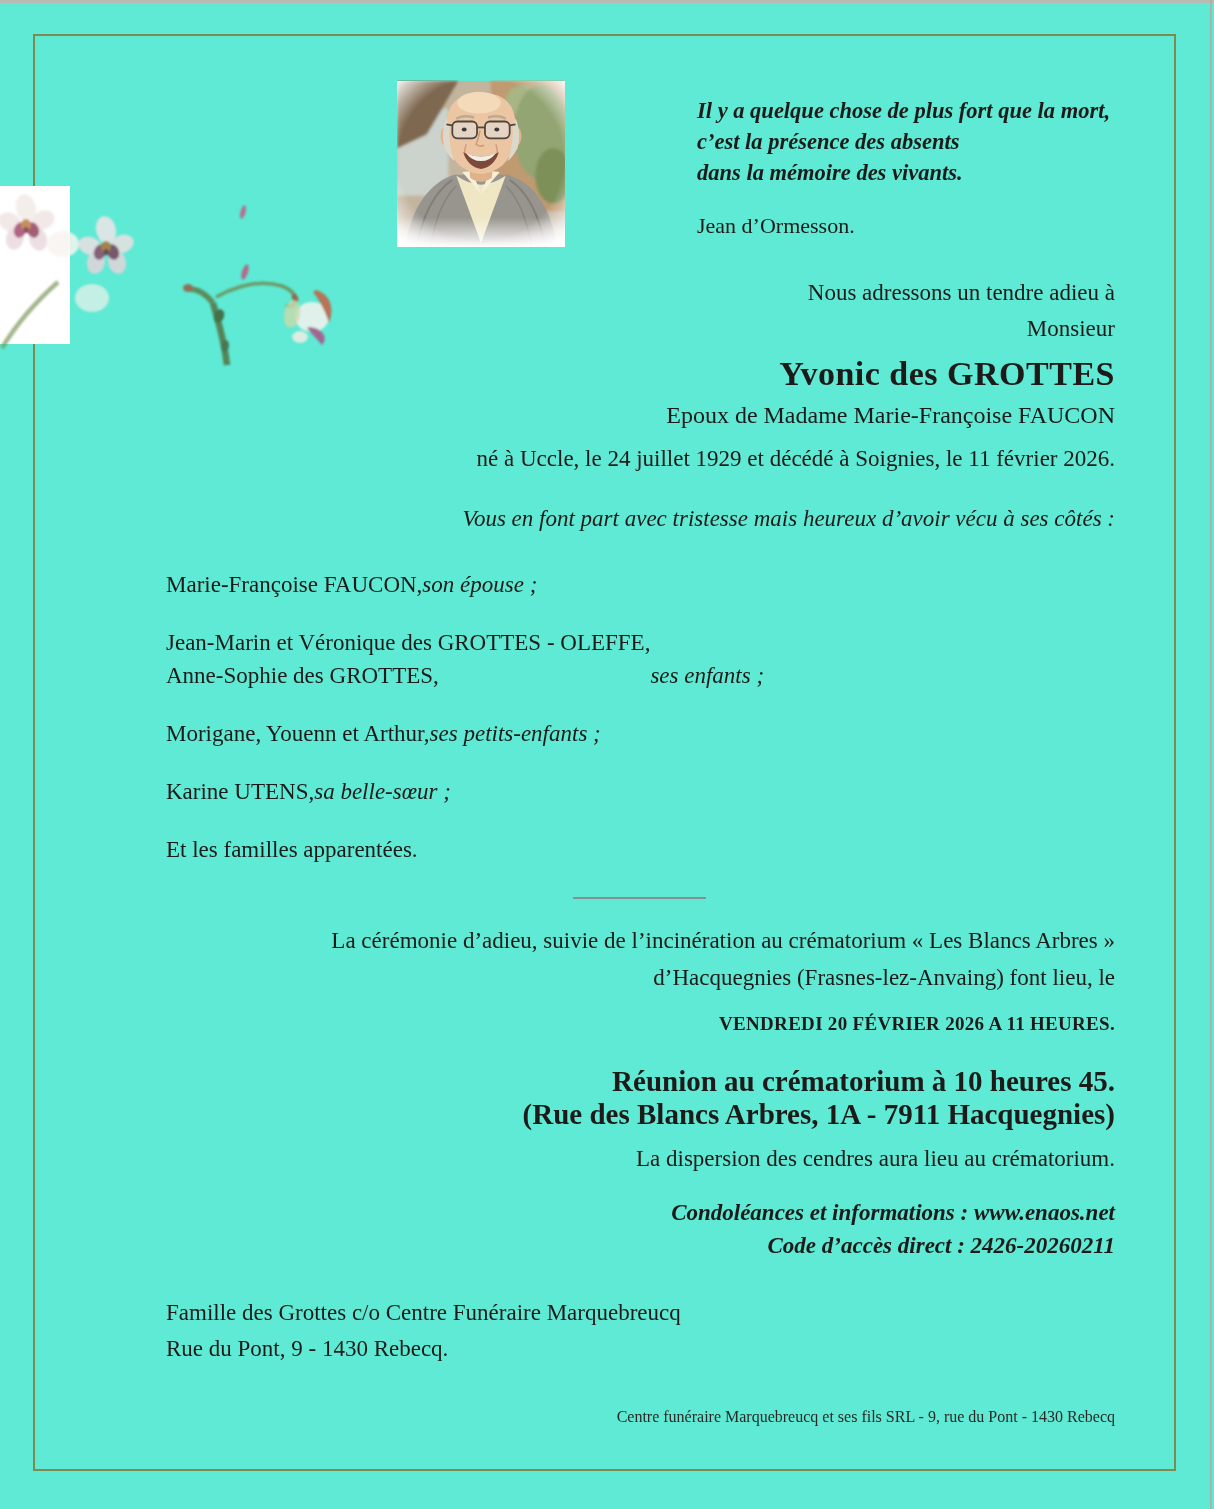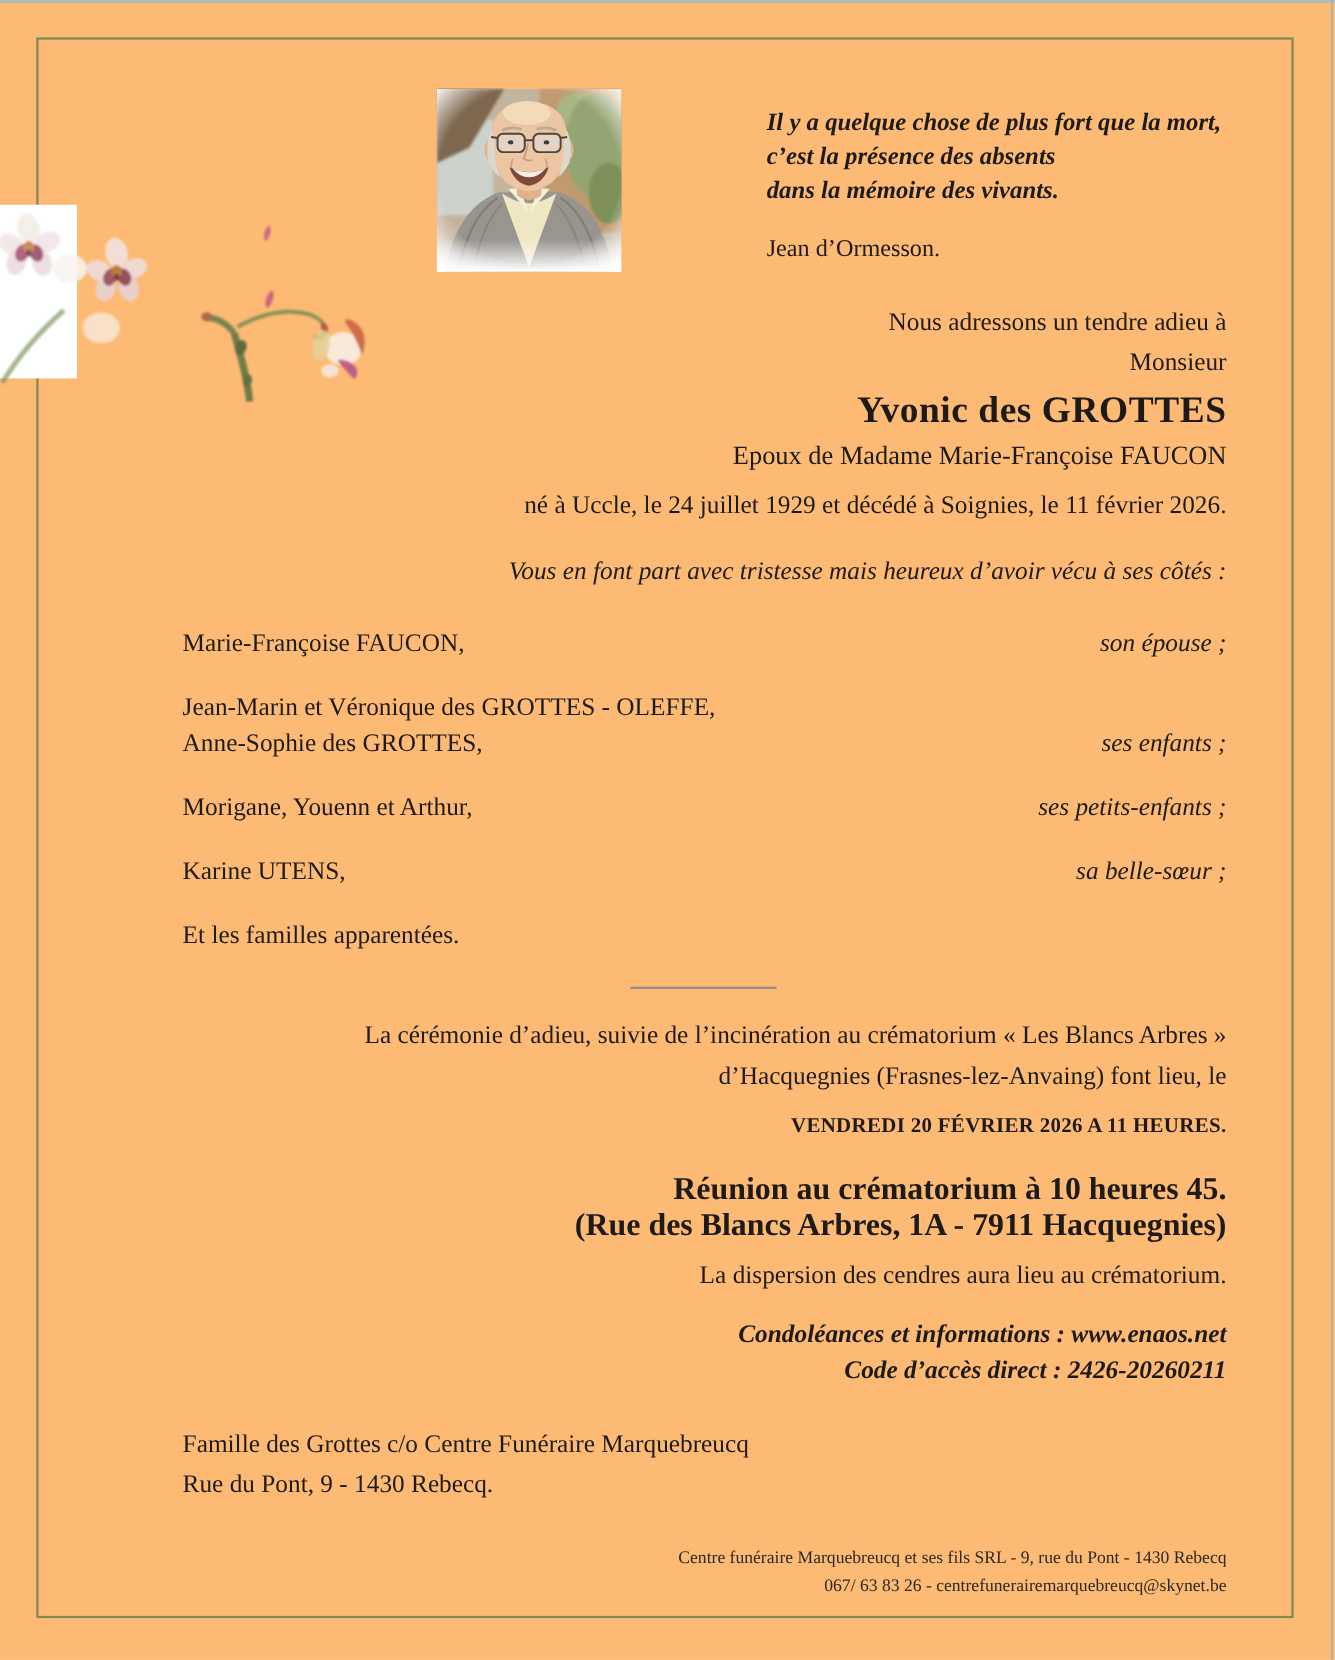--- a/index.html
+++ b/index.html
@@ -1,19 +1,19 @@
 <!DOCTYPE html>
 <html><head>
 <meta charset="utf-8">
 <style>
   html,body{margin:0;padding:0;background:#ffffff;}
   .page{
     position:relative;
     width:1214px;height:1509px;
-    background:#fdba74;
+    background:#5eead4;
     font-family:"Liberation Serif","DejaVu Serif",serif;
     color:#1d1b19;
     overflow:hidden;
   }
   
   .scan-top{position:absolute;top:0;left:0;width:100%;height:3px;background:#b7bbb1;}
   .scan-right{position:absolute;top:0;right:2px;width:2px;height:100%;background:#aeb3a8;}
   
   .frame{
     position:absolute;left:33px;top:34px;right:38px;bottom:38px;
@@ -30,21 +30,21 @@
   
   .cx{position:absolute;left:166px;width:949px;text-align:right;}
   .intro{top:280px;font-size:23px;}
   .monsieur{top:316px;font-size:23px;}
   .deceased-name{top:355px;font-size:34px;font-weight:bold;letter-spacing:.5px;}
   .spouse{top:402px;font-size:24px;}
   .dates{top:446px;font-size:23px;}
   .family-intro{top:506px;font-size:23px;font-style:italic;}
   
   .family{position:absolute;left:166px;top:568px;width:949px;font-size:23px;}
-  .family-entry{display:flex;justify-content:space-between;align-items:flex-end;margin-bottom:25px;line-height:33px;}
+  .family-entry{display:flex;align-items:flex-end;margin-bottom:25px;line-height:33px;}
   .relation{font-style:italic;white-space:nowrap;}
   
   .divider{position:absolute;left:573px;top:897px;width:133px;height:2px;background:#8d8d8d;}
   
   .ceremony{top:922px;font-size:23px;line-height:37px;}
   .datetime{top:1013px;font-size:19px;font-weight:bold;letter-spacing:.3px;}
   .meeting{top:1065px;font-size:29px;font-weight:bold;line-height:33px;}
   .dispersion{top:1146px;font-size:23px;}
   .condolences{top:1196px;font-size:23px;font-weight:bold;font-style:italic;line-height:33px;}
   
@@ -258,16 +258,15 @@
     <div>Code d’accès direct : 2426-20260211</div>
   </div>
 
   <div class="contact">
     <div>Famille des Grottes c/o Centre Funéraire Marquebreucq</div>
     <div>Rue du Pont, 9 - 1430 Rebecq.</div>
   </div>
 
   <div class="cx footer">
     <div>Centre funéraire Marquebreucq et ses fils SRL - 9, rue du Pont - 1430 Rebecq</div>
-    <div>067/ 63 83 26 - centrefunerairemarquebreucq@skynet.be</div>
   </div>
 
 </div>
 
 </body></html>

